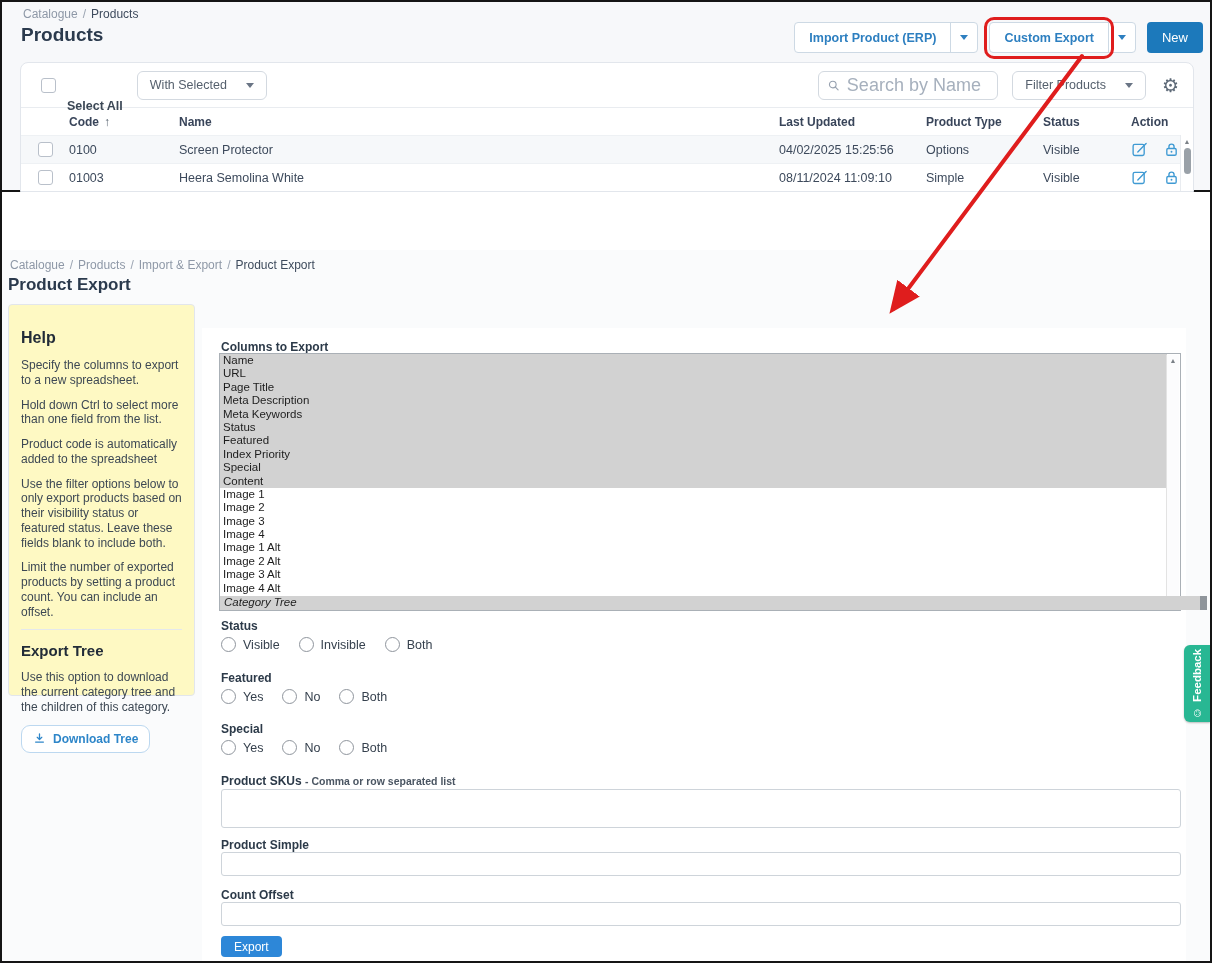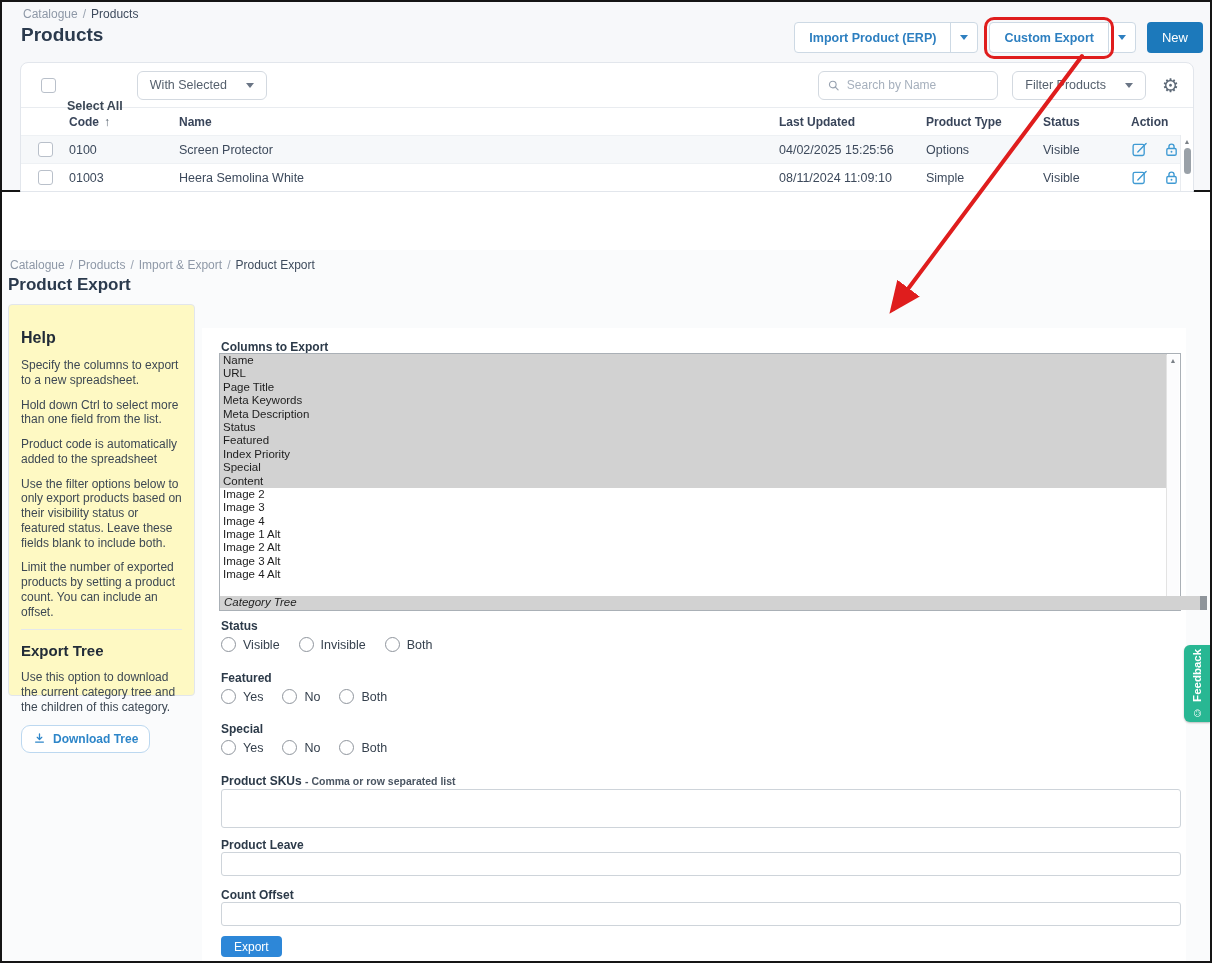--- a/index.html
+++ b/index.html
@@ -36,21 +36,21 @@
   .cbx { width:15px; height:15px; border:1.5px solid #b9c0ca; border-radius:3px; background:#fff; cursor:pointer; }
   .toolbar .cbx { margin-left:6px; }
   .lbl-select-all { margin-left:11px; font-size:12.5px; font-weight:600; color:#3c4856;margin-top:41px; }
   .btn-outline { display:flex; align-items:center; gap:19px; height:29px; padding:0 12px;
                  border:1px solid #d3d9e0; border-radius:6px; background:#fff;
                  font-size:12.5px; color:#55606d; cursor:pointer; }
   .toolbar .btn-outline { margin-left:14px; }
   .tb-spacer { flex:1; }
   .search-box { display:flex; align-items:center; height:29px; width:180px;
                 border:1px solid #d3d9e0; border-radius:6px; background:#fff; padding:0 9px; }
-  .search-box input { border:none; outline:none; width:100%; font-size:12px; color:#b91c1c;
+  .search-box input { border:none; outline:none; width:100%; font-size:18px; color:#b91c1c;
                       margin-left:7px; background:transparent; font-family:"Liberation Sans",sans-serif; }
   .search-box input::placeholder { color:#a6b0bd; }
   .gear { margin-left:16px; font-size:19px; color:#5d6977; line-height:1; cursor:pointer; }
 
   .t-head, .t-row { display:grid; grid-template-columns:48px 110px 600px 147px 117px 75px auto;
                     align-items:center; height:28px; }
   .t-head { border-top:1px solid #e9ecf0; font-size:12px; font-weight:700; color:#39455a; }
   .t-row { font-size:12.5px; color:#3d4a5c; border-top:1px solid #eef1f4; }
   .t-row.alt { background:#f6f8fa; }
   .c-check { display:flex; justify-content:center; }
@@ -257,27 +257,28 @@
         <span>Download Tree</span>
       </button>
     </div>
 
     <div class="f-label" style="left:219px; top:90px;">Columns to Export</div>
 
     <div class="listbox">
       <div class="opt sel">Name</div>
       <div class="opt sel">URL</div>
       <div class="opt sel">Page Title</div>
+      <div class="opt sel">Meta Description</div>
       <div class="opt sel">Meta Keywords</div>
-      <div class="opt sel">Meta Description</div>
       <div class="opt sel">Status</div>
       <div class="opt sel">Featured</div>
       <div class="opt sel">Index Priority</div>
       <div class="opt sel">Special</div>
       <div class="opt sel">Content</div>
+      <div class="opt">Image 1</div>
       <div class="opt">Image 2</div>
       <div class="opt">Image 3</div>
       <div class="opt">Image 4</div>
       <div class="opt">Image 1 Alt</div>
       <div class="opt">Image 2 Alt</div>
       <div class="opt">Image 3 Alt</div>
       <div class="opt">Image 4 Alt</div>
       <div class="lb-scroll">
         <span class="up">▲</span>
       </div>
@@ -334,21 +335,21 @@
           <span class="rlbl">Both</span>
         </label>
     </div>
 
     <div class="f-label" style="left:219px; top:524px;">
       <span>Product SKUs</span>
       <span class="f-hint">- Comma or row separated list</span>
     </div>
     <textarea class="f-textarea" style=""></textarea>
 
-    <div class="f-label" style="left:219px; top:588px;">Product Leave</div>
+    <div class="f-label" style="left:219px; top:588px;">Product Simple</div>
     <input type="text" class="f-input" style="top: 602px;">
 
     <div class="f-label" style="left:219px; top:638px;">Count Offset</div>
     <input type="text" class="f-input" style="top: 652px;">
 
     <button class="btn-export">Export</button>
 
     <div class="feedback-tab">
       <div class="fb-inner">
         <span class="smiley">☺</span>

